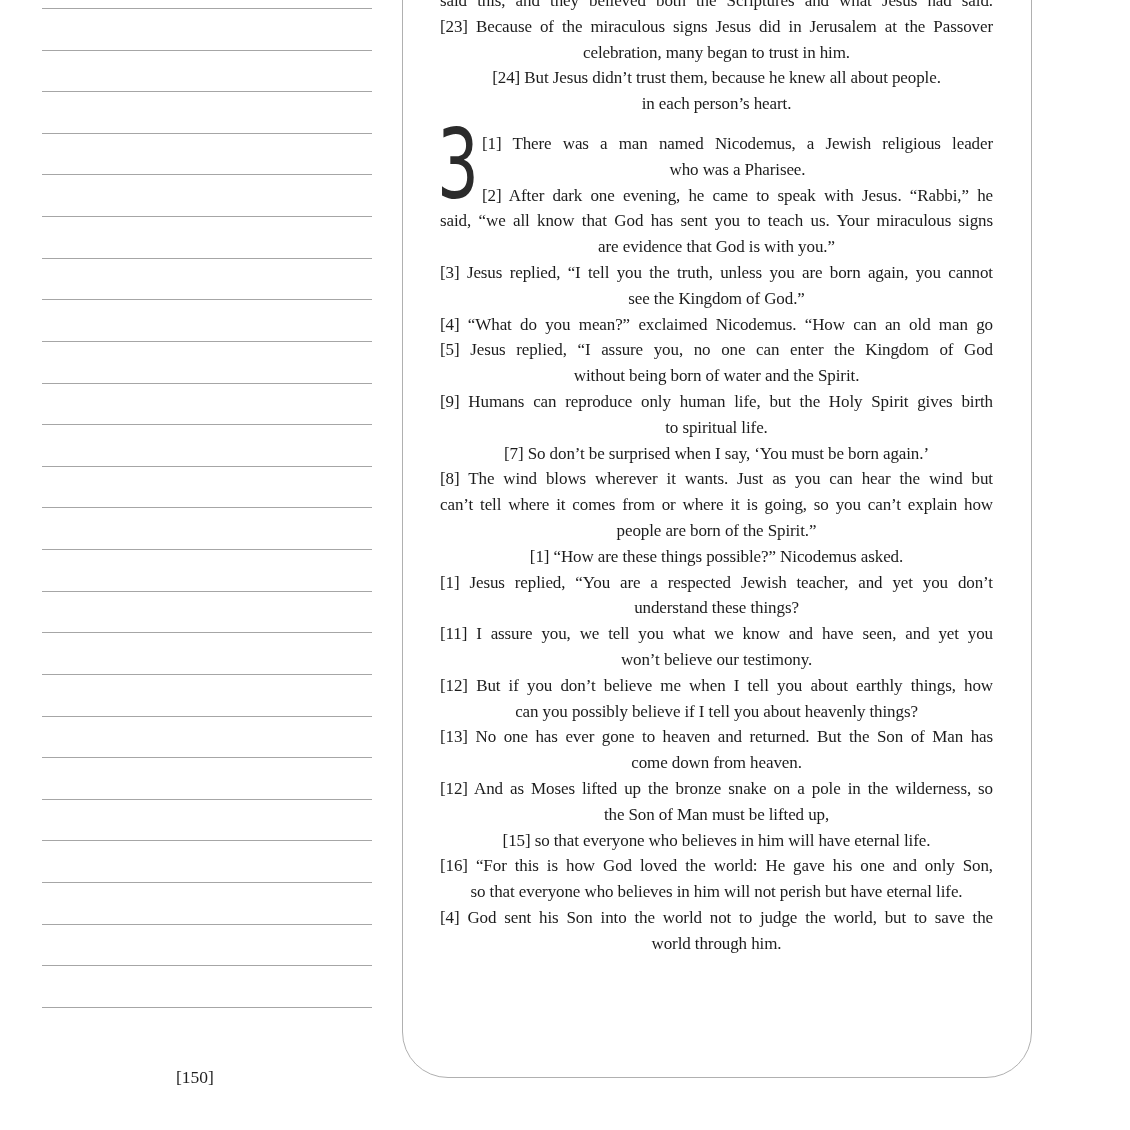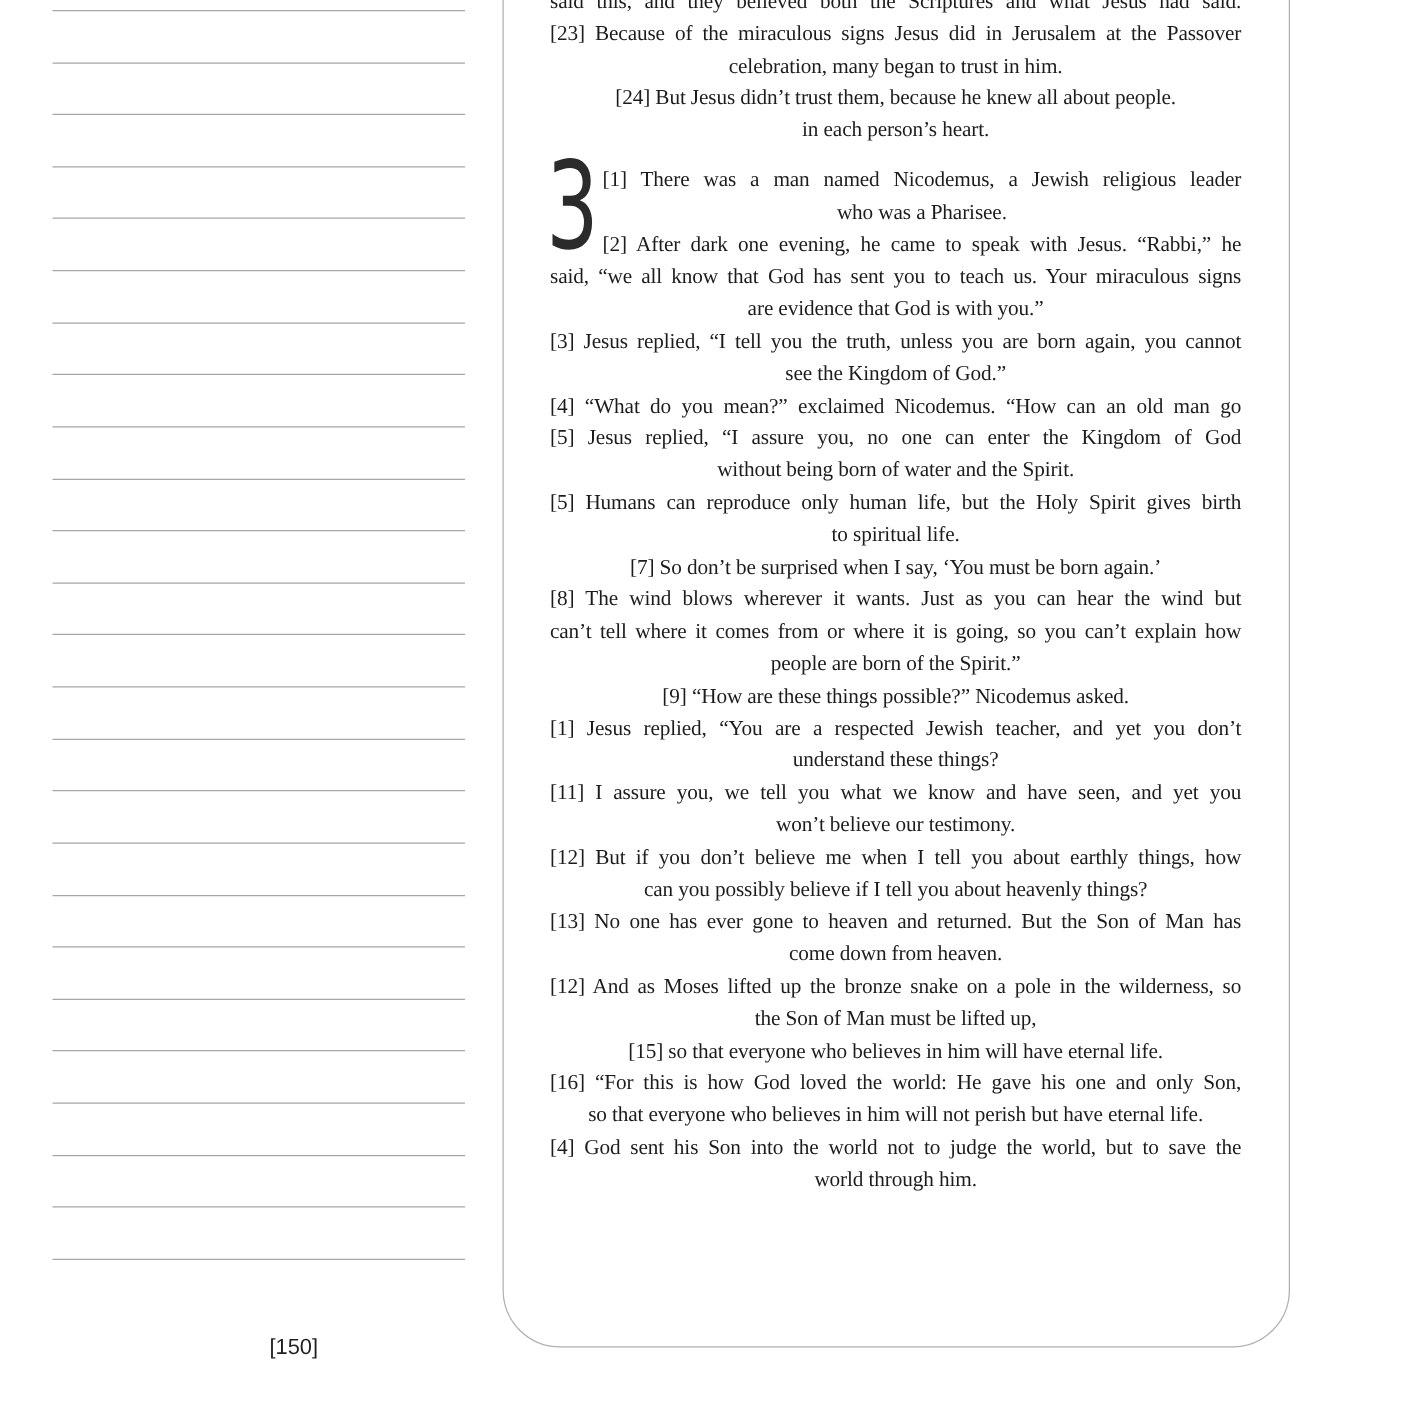--- a/index.html
+++ b/index.html
@@ -20,24 +20,23 @@
     height: 0;
     border-top: 1px solid #a6a6a6;
   }
 
   .page-number {
     position: absolute;
     left: 0;
     top: 1067px;
     width: 390px;
     text-align: center;
-    font-family: Liberation Sans, sans-serif;
+    font-family: Liberation Serif, serif;
     font-size: 17.5px;
     color: #1f1f1f;
-    margin-left: 40px;
   }
 
   
   .scripture-card {
     position: absolute;
     left: 402px;
     top: -60px;
     width: 630px;
     height: 1138px;
     box-sizing: border-box;
@@ -135,27 +134,27 @@
           <div class="line just">[1] There was a man named Nicodemus, a Jewish religious leader</div>
           <div class="line">who was a Pharisee.</div>
           <div class="line just">[2] After dark one evening, he came to speak with Jesus. “Rabbi,” he</div>
           <div class="line just">said, “we all know that God has sent you to teach us. Your miraculous signs</div>
           <div class="line">are evidence that God is with you.”</div>
           <div class="line just">[3] Jesus replied, “I tell you the truth, unless you are born again, you cannot</div>
           <div class="line">see the Kingdom of God.”</div>
           <div class="line just">[4] “What do you mean?” exclaimed Nicodemus. “How can an old man go</div>
           <div class="line just">[5] Jesus replied, “I assure you, no one can enter the Kingdom of God</div>
           <div class="line">without being born of water and the Spirit.</div>
-          <div class="line just">[5] Humans can reproduce only human life, but the Holy Spirit gives birth</div>
+          <div class="line just">[9] Humans can reproduce only human life, but the Holy Spirit gives birth</div>
           <div class="line">to spiritual life.</div>
           <div class="line">[7] So don’t be surprised when I say, ‘You must be born again.’</div>
           <div class="line just">[8] The wind blows wherever it wants. Just as you can hear the wind but</div>
           <div class="line just">can’t tell where it comes from or where it is going, so you can’t explain how</div>
           <div class="line">people are born of the Spirit.”</div>
-          <div class="line">[9] “How are these things possible?” Nicodemus asked.</div>
+          <div class="line">[1] “How are these things possible?” Nicodemus asked.</div>
           <div class="line just">[1] Jesus replied, “You are a respected Jewish teacher, and yet you don’t</div>
           <div class="line">understand these things?</div>
           <div class="line just">[11] I assure you, we tell you what we know and have seen, and yet you</div>
           <div class="line">won’t believe our testimony.</div>
           <div class="line just">[12] But if you don’t believe me when I tell you about earthly things, how</div>
           <div class="line">can you possibly believe if I tell you about heavenly things?</div>
           <div class="line just">[13] No one has ever gone to heaven and returned. But the Son of Man has</div>
           <div class="line">come down from heaven.</div>
           <div class="line just">[12] And as Moses lifted up the bronze snake on a pole in the wilderness, so</div>
           <div class="line">the Son of Man must be lifted up,</div>

